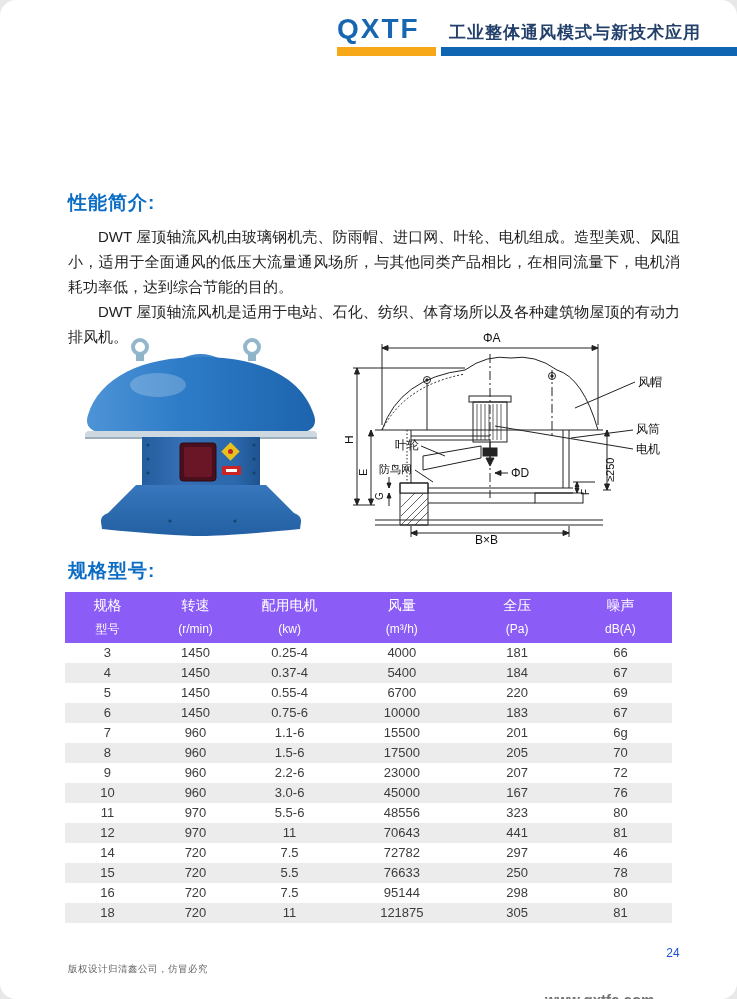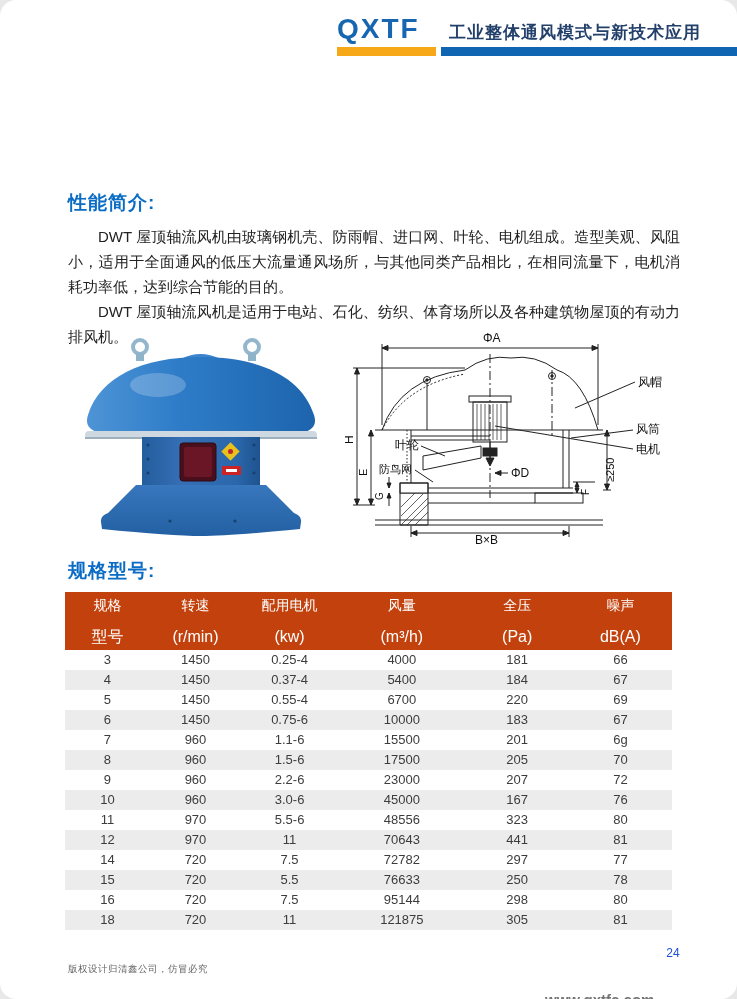--- a/index.html
+++ b/index.html
@@ -53,25 +53,25 @@
   .photo-box   { position:absolute; left:70px;  top:333px; width:262px; height:208px; }
   .diagram-box { position:absolute; left:345px; top:330px; width:335px; height:215px; }
   .diagram-box svg text { font-family:"Liberation Sans","DejaVu Sans",sans-serif; fill:#111; }
   
   .spec-table {
     position:absolute; left:65px; top:592px; width:607px;
     border-collapse:collapse; table-layout:fixed;
     font-size:13px; color:#3c3c3c;
   }
   .spec-table th {
-    background:#c2410c; color:#ffffff; font-weight:400;
+    background:#8b5cf6; color:#ffffff; font-weight:400;
     padding:5px 2px 6px; vertical-align:top;
   }
   .spec-table th .l1 { font-size:14px; line-height:17px; }
-  .spec-table th .l2 { font-size:16px; line-height:15px; margin-top:15px; }
+  .spec-table th .l2 { font-size:12px; line-height:15px; margin-top:8px; }
   .spec-table td {
     text-align:center; height:20px; line-height:20px; padding:0 2px;
   }
   .spec-table tr.stripe td { background:#ececec; }
   
   .footer-copy {
     position:absolute; left:68px; top:963px;
     font-size:9.5px; color:#666; letter-spacing:.5px;
   }
   .footer-site {
@@ -400,21 +400,21 @@
           <td>70643</td>
           <td>441</td>
           <td>81</td>
         </tr>
         <tr>
           <td>14</td>
           <td>720</td>
           <td>7.5</td>
           <td>72782</td>
           <td>297</td>
-          <td>77</td>
+          <td>46</td>
         </tr>
         <tr class="stripe">
           <td>15</td>
           <td>720</td>
           <td>5.5</td>
           <td>76633</td>
           <td>250</td>
           <td>78</td>
         </tr>
         <tr>

